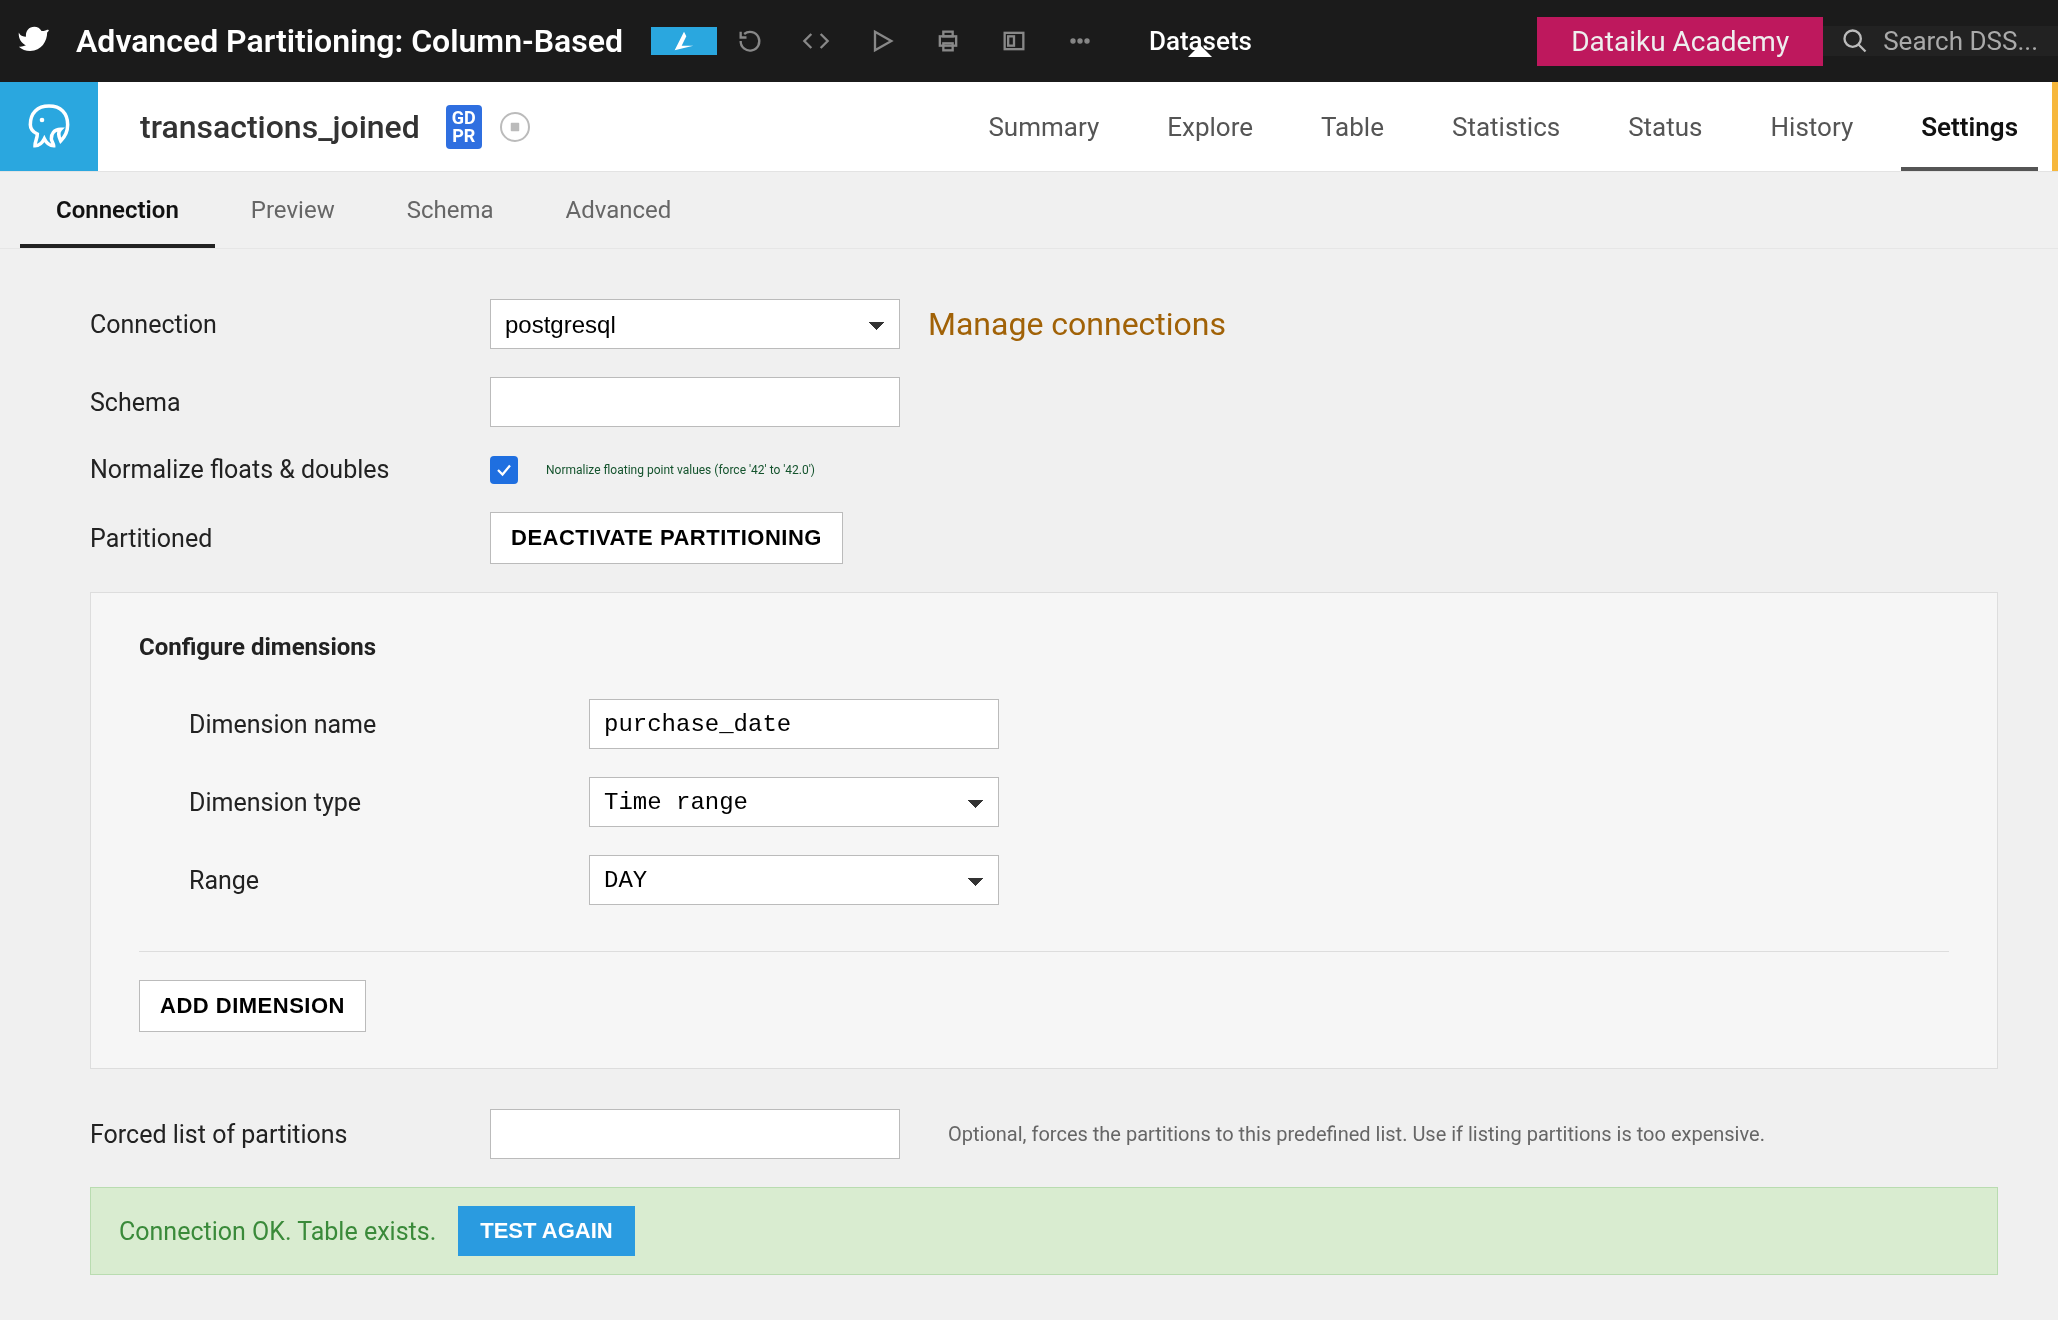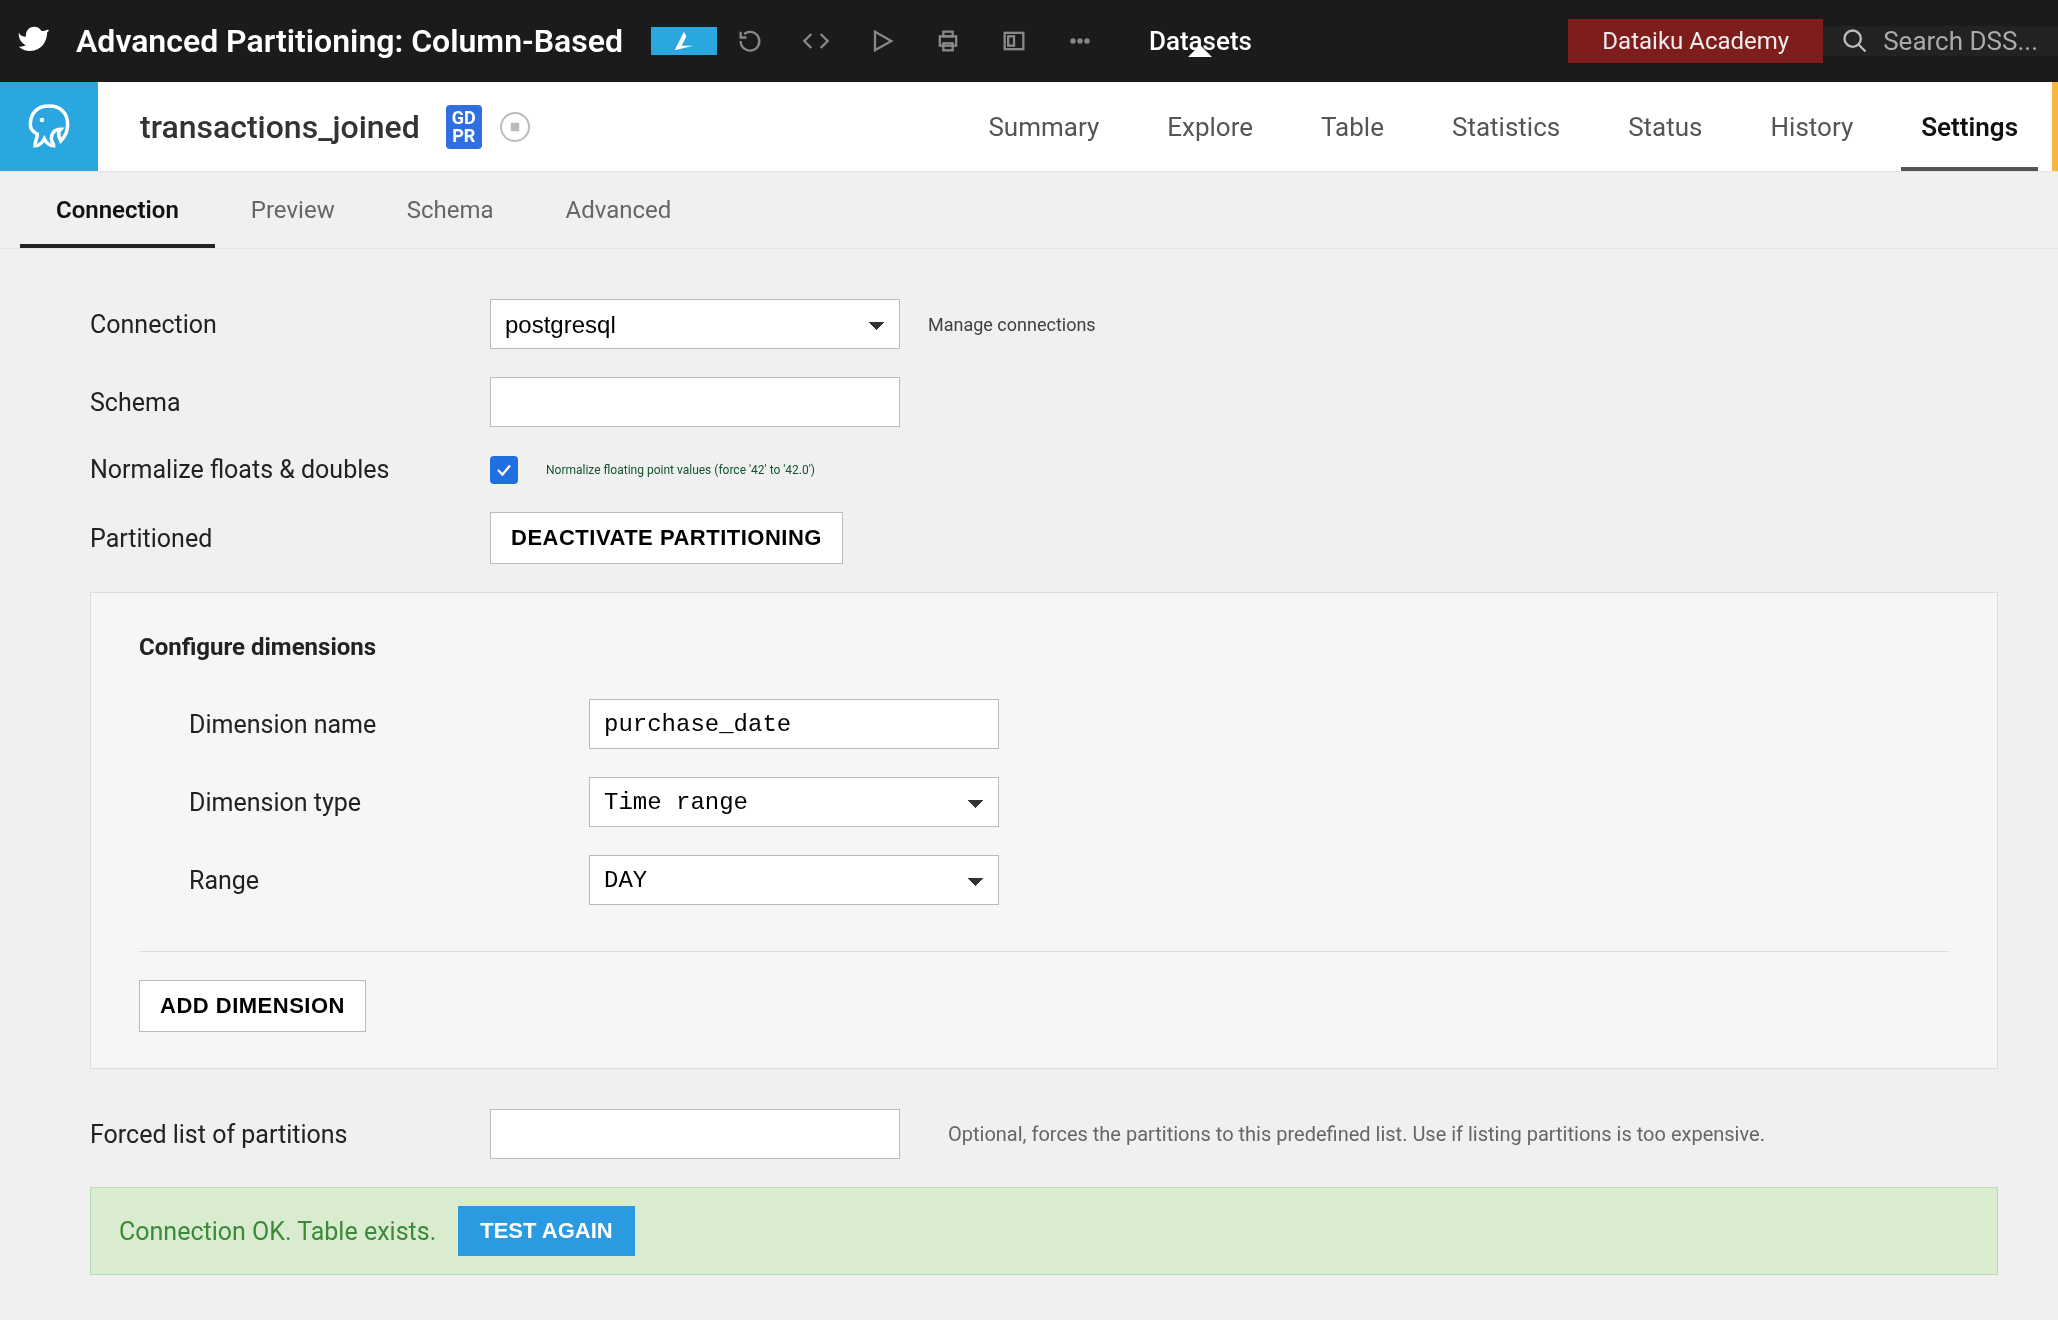--- a/index.html
+++ b/index.html
@@ -11,21 +11,21 @@
   .logo-cell { width: 66px; display:flex; align-items:center; justify-content:center; }
   .logo-cell svg { width: 34px; height:34px; fill:#fff; }
   .project-title { display:flex; align-items:center; padding: 0 28px 0 10px; font-size: 32px; font-weight:600; white-space:nowrap; }
   .tool-icons { display:flex; align-items:stretch; }
   .tool-icons .ticon { width:66px; display:flex; align-items:center; justify-content:center; }
   .tool-icons .ticon.active { background:#2aa7df; }
   .tool-icons .ticon svg { width:28px; height:28px; stroke:#888; fill:none; }
   .tool-icons .ticon.active svg { stroke:#fff; fill:#fff; }
   .datasets-label { display:flex; align-items:center; padding:0 36px; font-size:26px; color:#fff; font-weight:500; }
   .flex-spacer { flex:1; }
-  .academy-btn { background:#7f1d1d; display:flex; align-items:center; padding:8px 34px; font-size:24px; color:#eee; }
+  .academy-btn { background:#be185d; display:flex; align-items:center; padding:8px 34px; font-size:28px; color:#eee; }
   .search-cell { background:#222; display:flex; align-items:center; padding:0 20px 0 18px; min-width:220px; color:#aaa; font-size:26px; gap:14px; }
   .search-cell svg { width:28px; height:28px; stroke:#bbb; }
 
   
   .datasets-wrap { position:relative; }
   .datasets-wrap::after {
     content:''; position:absolute; bottom:-1px; left:50%; transform:translateX(-50%);
     border-left:12px solid transparent; border-right:12px solid transparent; border-bottom:12px solid #fff;
   }
 
@@ -55,21 +55,21 @@
   .form-row { display:flex; align-items:center; margin-bottom:28px; }
   .form-row .lbl { width:400px; font-size:25px; color:#222; }
   .form-row .ctrl { display:flex; align-items:center; gap:28px; }
 
   select.styled, input.styled {
     border:1px solid #bbb; background:#fff; font-size:24px; padding:4px 14px; height:50px;
   }
   select.styled { width:410px; appearance:none; -webkit-appearance:none; background-image: linear-gradient(45deg, transparent 50%, #333 50%), linear-gradient(135deg, #333 50%, transparent 50%); background-position: calc(100% - 22px) 22px, calc(100% - 14px) 22px; background-size:8px 8px; background-repeat:no-repeat; }
   input.styled { width:410px; }
 
-  .link { color:#404040; font-size:18px; cursor:pointer; }
+  .link { color:#a16207; font-size:32px; cursor:pointer; }
   .chk-row { display:flex; align-items:center; gap:18px; }
   .fake-check { width:28px; height:28px; background:#1f6fe0; border-radius:4px; display:flex; align-items:center; justify-content:center; }
   .fake-check svg { width:18px; height:18px; stroke:#fff; stroke-width:3; fill:none; }
   .chk-help { font-size:12px; color:#14532d; }
 
   .btn-outline { border:1px solid #bbb; background:#fff; padding:12px 20px; font-size:22px; font-weight:700; letter-spacing:.5px; cursor:pointer; }
 
   
   .dims-panel { border:1px solid #ddd; background:#f6f6f6; padding:40px 48px 36px; margin-top:10px; }
   .dims-panel h3 { font-size:24px; font-weight:700; margin-bottom:38px; }

